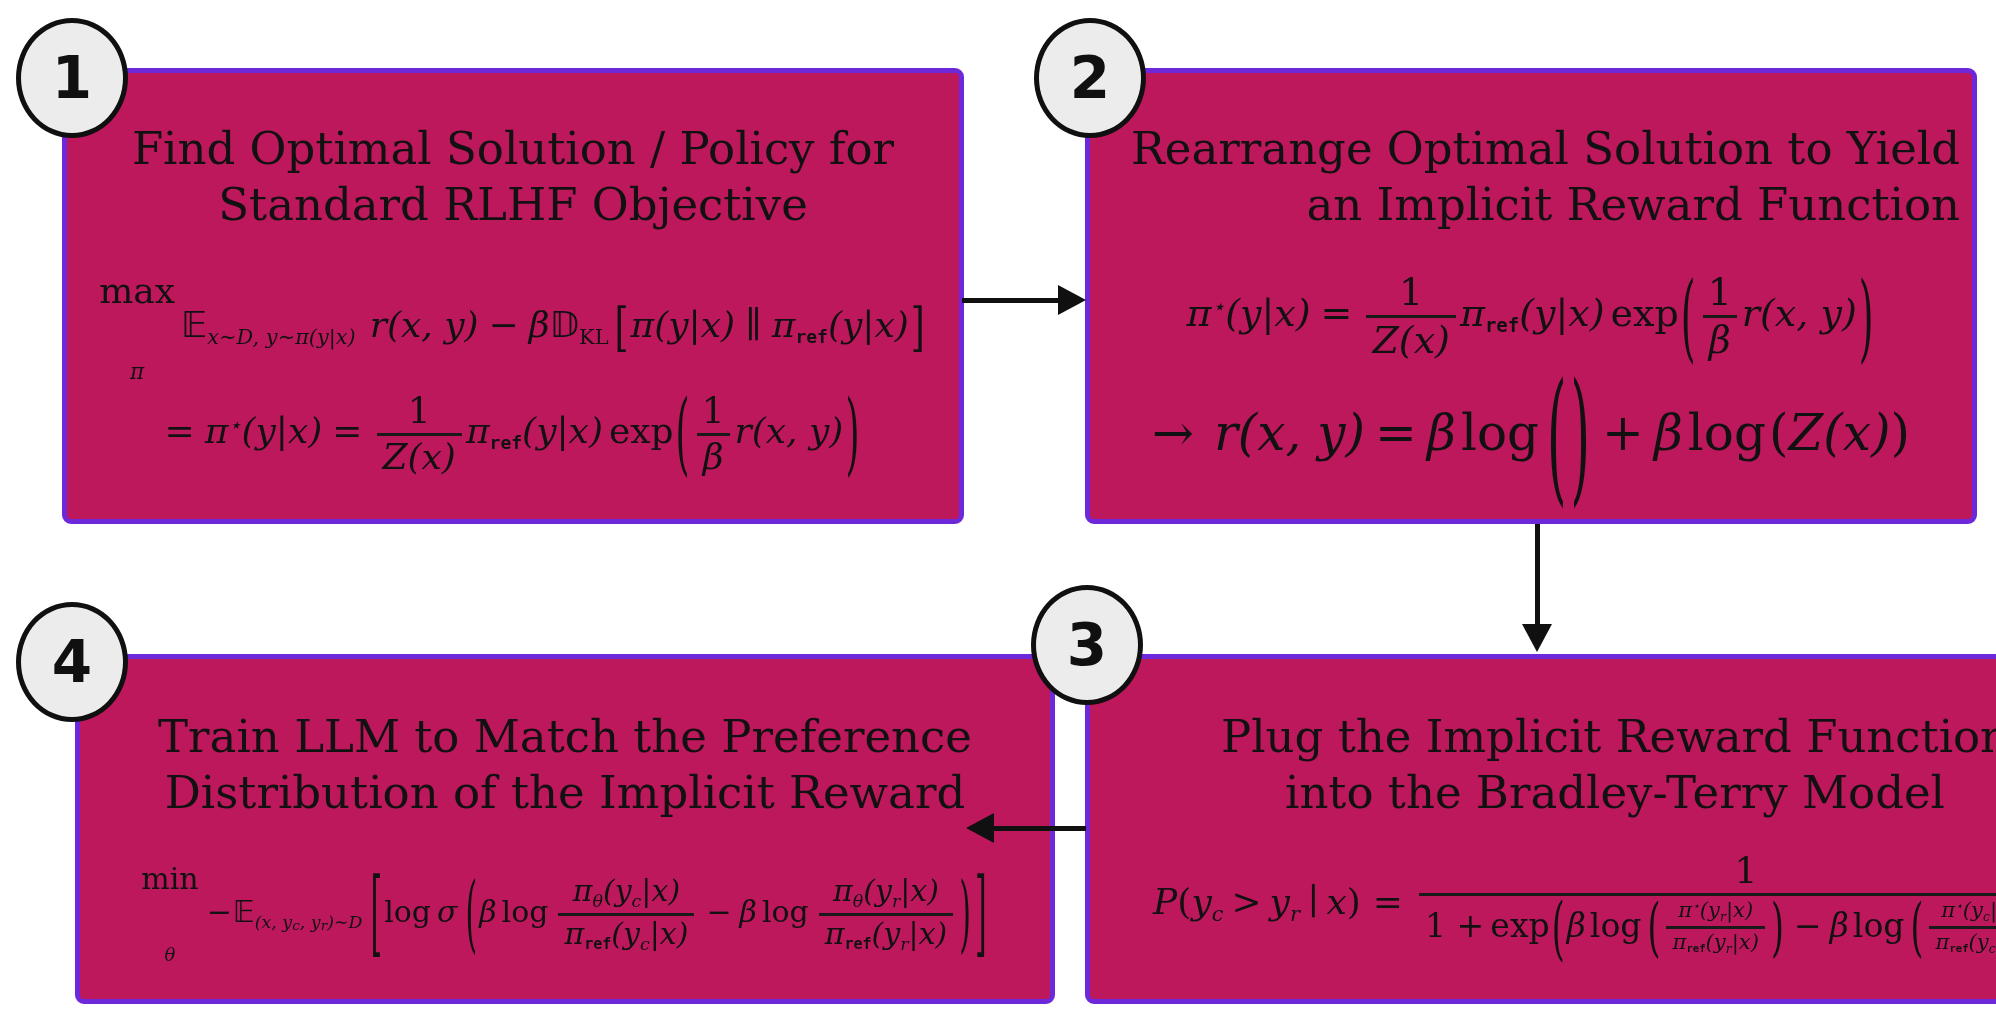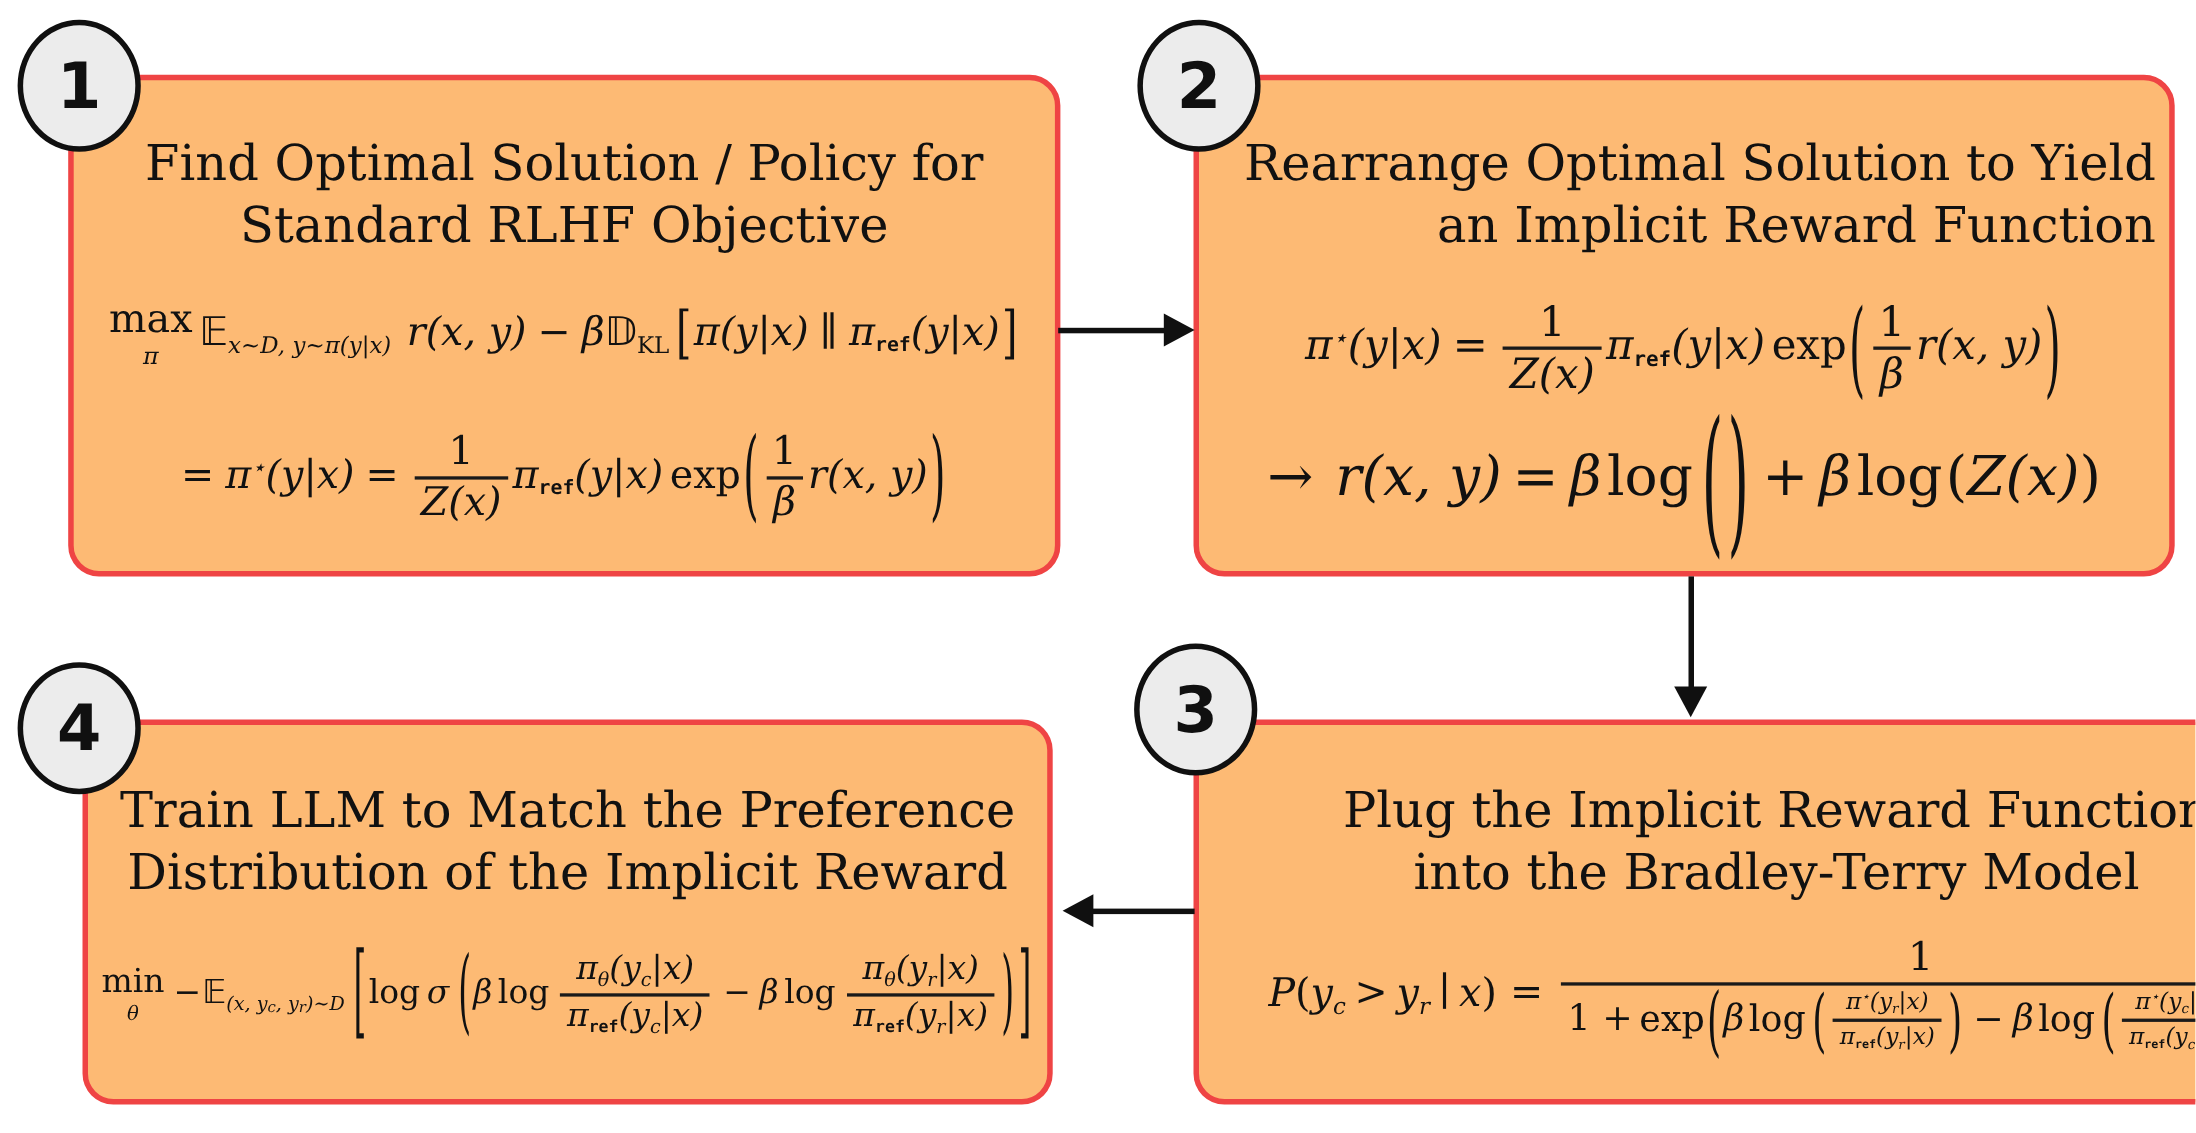--- a/index.html
+++ b/index.html
@@ -1,38 +1,38 @@
 <!DOCTYPE html>
 <html><head>
 <meta charset="utf-8">
 <style>
   html,body{margin:0;padding:0;background:#ffffff;}
   .canvas{position:relative;width:1996px;height:1030px;background:#ffffff;overflow:hidden;
           font-family:"DejaVu Serif","Liberation Serif",serif;color:#111;}
-  .box{position:absolute;background:#fdba74;border:5px solid #ef4444;border-radius:28px;box-sizing:border-box;}
+  .box{position:absolute;background:#be185d;border:5px solid #6d28d9;border-radius:9px;box-sizing:border-box;}
   .badge{position:absolute;width:112px;height:120px;background:#ececec;border:5px solid #101010;border-radius:50%;
          box-sizing:border-box;display:flex;align-items:center;justify-content:center;z-index:5;
          font-family:"DejaVu Sans","Liberation Sans",sans-serif;font-weight:700;font-size:58px;color:#101010;}
   .title{position:absolute;left:12px;right:12px;text-align:center;font-size:45px;line-height:1.24;color:#111;}
   .title span{display:block;}
   .fx{position:absolute;left:10px;right:10px;text-align:center;line-height:1.2;color:#111;
       font-style:italic;white-space:nowrap;}
   .rm{font-style:normal;}
   .bb{font-style:normal;font-family:"DejaVu Sans","DejaVu Serif",sans-serif;}
   .cal{font-style:italic;}
   .sb{font-size:0.58em;vertical-align:-0.35em;}
   .sb .sb2{font-size:0.78em;vertical-align:-0.18em;}
   .sp{font-size:0.58em;vertical-align:0.55em;}
   .tt{font-family:"DejaVu Sans Mono","Liberation Mono",monospace;font-style:normal;font-weight:700;
       font-size:0.5em;vertical-align:-0.32em;}
   .frac{display:inline-flex;flex-direction:column;align-items:center;vertical-align:middle;
         margin:0 4px;line-height:1.08;}
   .frac .num{padding:1px 6px 2px;}
   .frac .den{border-top:3px solid #1a1a1a;padding:2px 6px 1px;}
-  .uop{display:inline-flex;flex-direction:column;align-items:center;vertical-align:middle;line-height:1;}
+  .uop{display:inline-flex;flex-direction:column;align-items:center;vertical-align:middle;line-height:1;gap:47px;}
   .uop .u{font-size:0.6em;margin-top:5px;}
   .st{display:inline-block;font-style:normal;line-height:1;vertical-align:middle;
       transform:scaleY(var(--sy,1.6));margin:0 2px;}
   .aline{position:absolute;background:#101010;}
   .ahead{position:absolute;width:0;height:0;}.mr10{margin-right:10px;}.ml6{margin-left:6px;}
   .mx8{margin:0 8px;}.mx10{margin:0 10px;}
 </style>
 </head>
 <body>
 
@@ -90,21 +90,21 @@
             </span><span class="st" style="--sy:1.9;">)</span><span class="rm mx8">−</span><span>β</span><span class="rm" style="margin:0 4px;">log</span><span class="st" style="--sy:1.9;">(</span><span class="frac" style="font-size:0.64em;">
               <span class="num"><span>π</span><span class="sp">⋆</span><span>(y</span><span class="sb">c</span><span>|x)</span></span>
               <span class="den"><span>π</span><span class="tt">ref</span><span>(y</span><span class="sb">c</span><span>|x)</span></span>
             </span><span class="st" style="--sy:1.9;">)</span><span class="st" style="--sy:2.1;">)</span></span>
         </span></div>
   </div>
   <div class="badge" style="left:1031px;top:585px;">
     <span>3</span>
   </div>
 
-  <div class="box" style="left:75px;top:654px;width:882px;height:350px;">
+  <div class="box" style="left:75px;top:654px;width:980px;height:350px;">
     <div class="title" style="top:50px;">
       <span>Train LLM to Match the Preference</span>
       <span>Distribution of the Implicit Reward</span>
     </div>
     <div class="fx" style="top:205px;font-size:30px;"><span class="uop">
           <span class="rm">min</span>
           <span class="u">θ</span>
         </span><span class="rm" style="margin:0 1px 0 8px;">−</span><span class="bb">𝔼</span><span class="sb"><span>(x, y</span><span class="sb2">c</span><span>, y</span><span class="sb2">r</span><span>)∼</span><span class="cal">D</span></span><span class="st rm" style="--sy:3.1;margin-left:8px;">[</span><span class="rm">log</span><span style="margin:0 6px;">σ</span><span class="st" style="--sy:2.8;">(</span><span>β</span><span class="rm" style="margin:0 6px 0 5px;">log</span><span class="frac">
           <span class="num"><span>π</span><span class="sb">θ</span><span>(y</span><span class="sb">c</span><span>|x)</span></span>
           <span class="den"><span>π</span><span class="tt">ref</span><span>(y</span><span class="sb">c</span><span>|x)</span></span>

